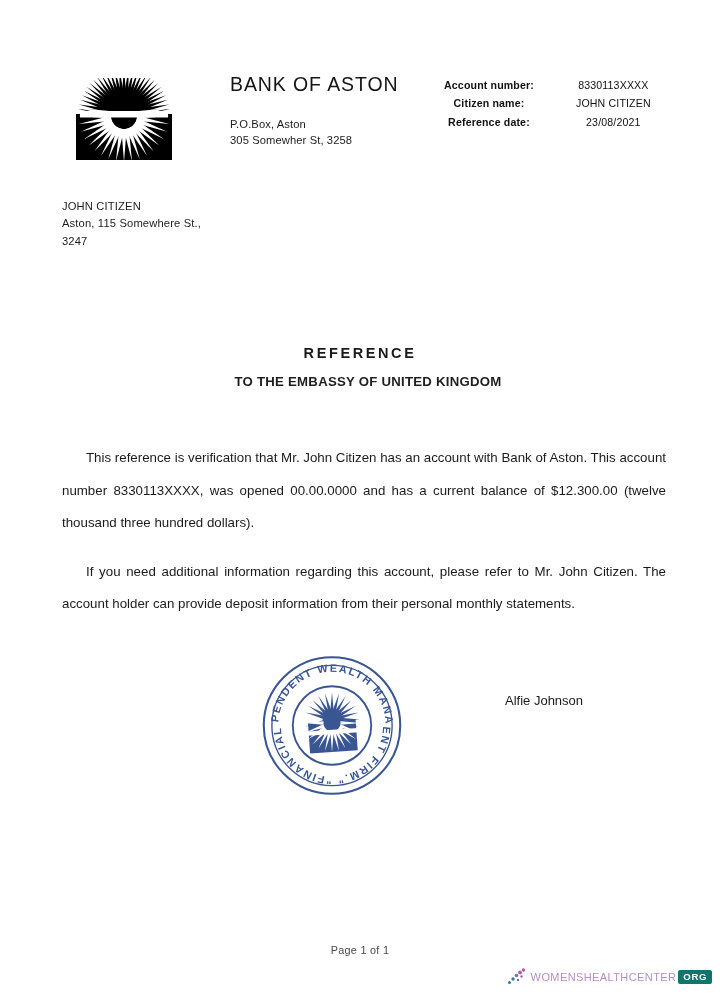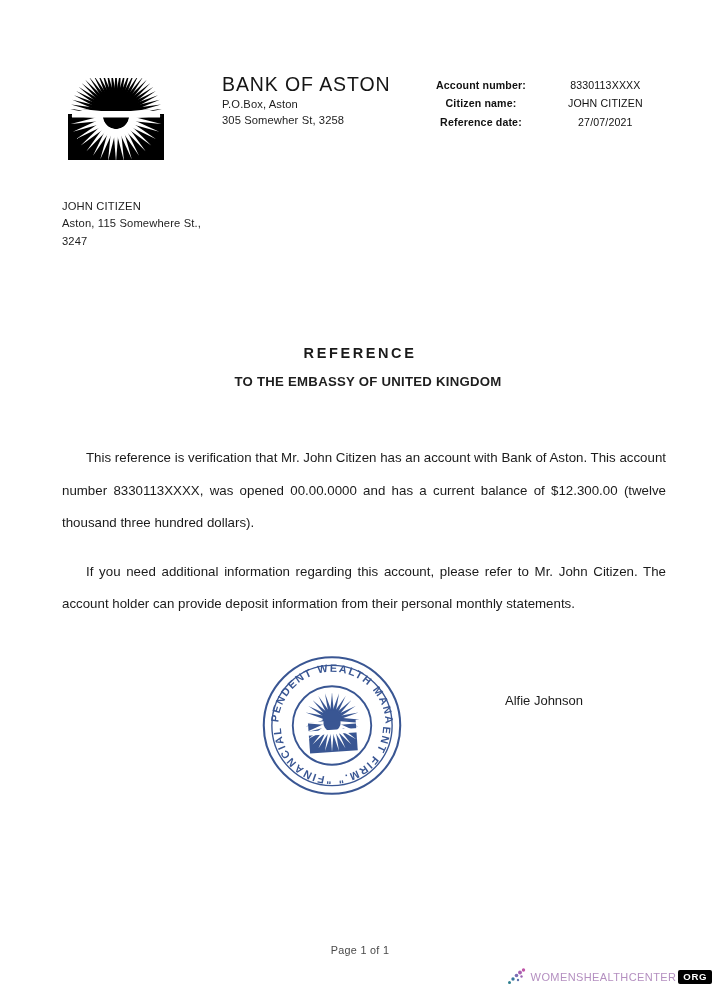--- a/index.html
+++ b/index.html
@@ -19,21 +19,21 @@
 
   .page {
     position: absolute;
     inset: 0;
     background: #fff;
   }
 
   
   .header {
     position: absolute;
-    left: 4px; right: 0;
+    left: 12px; right: 0;
     top: 60px;
     height: 115px;
   }
 
   .logo-mark {
     position: absolute;
     left: 62px;
     top: 2px;
     width: 100px;
     height: 100px;
@@ -48,21 +48,21 @@
   }
   .bank-name {
     font-size: 19.5px;
     letter-spacing: 0.9px;
     font-weight: 400;
     color: #151515;
     white-space: nowrap;
     line-height: 1.1;
   }
   .bank-addr {
-    margin-top: 2px;
+    margin-top: 22px;
     font-size: 11.2px;
     line-height: 1.42;
     color: #1d1d1d;
     letter-spacing: .1px;
   }
 
   .acct-table {
     position: absolute;
     left: 432px;
     top: 18px;
@@ -183,21 +183,21 @@
     gap: 2px;
   }
   .wm-dots { width: 22px; height: 20px; display:block; }
   .wm-text {
     font-size: 11px;
     letter-spacing: .4px;
     color: #b48fc0;
     font-family: "Liberation Sans", sans-serif;
   }
   .wm-badge {
-    background: #000000;
+    background: #0f766e;
     color: #ffffff;
     font-size: 9.6px;
     font-weight: bold;
     letter-spacing: .6px;
     padding: 2px 5px 2px 5px;
     border-radius: 2px;
     line-height: 1;
   }
 </style>
 </head>
@@ -300,21 +300,21 @@
         <tr>
           <td class="k">Account number:</td>
           <td class="v">8330113XXXX</td>
         </tr>
         <tr>
           <td class="k">Citizen name:</td>
           <td class="v">JOHN CITIZEN</td>
         </tr>
         <tr>
           <td class="k">Reference date:</td>
-          <td class="v">27/07/2021</td>
+          <td class="v">23/08/2021</td>
         </tr>
       </tbody>
     </table>
   </div>
 
   <div class="recipient">
     <div>JOHN CITIZEN</div>
     <div>Aston, 115 Somewhere St.,</div>
     <div>3247</div>
   </div>

